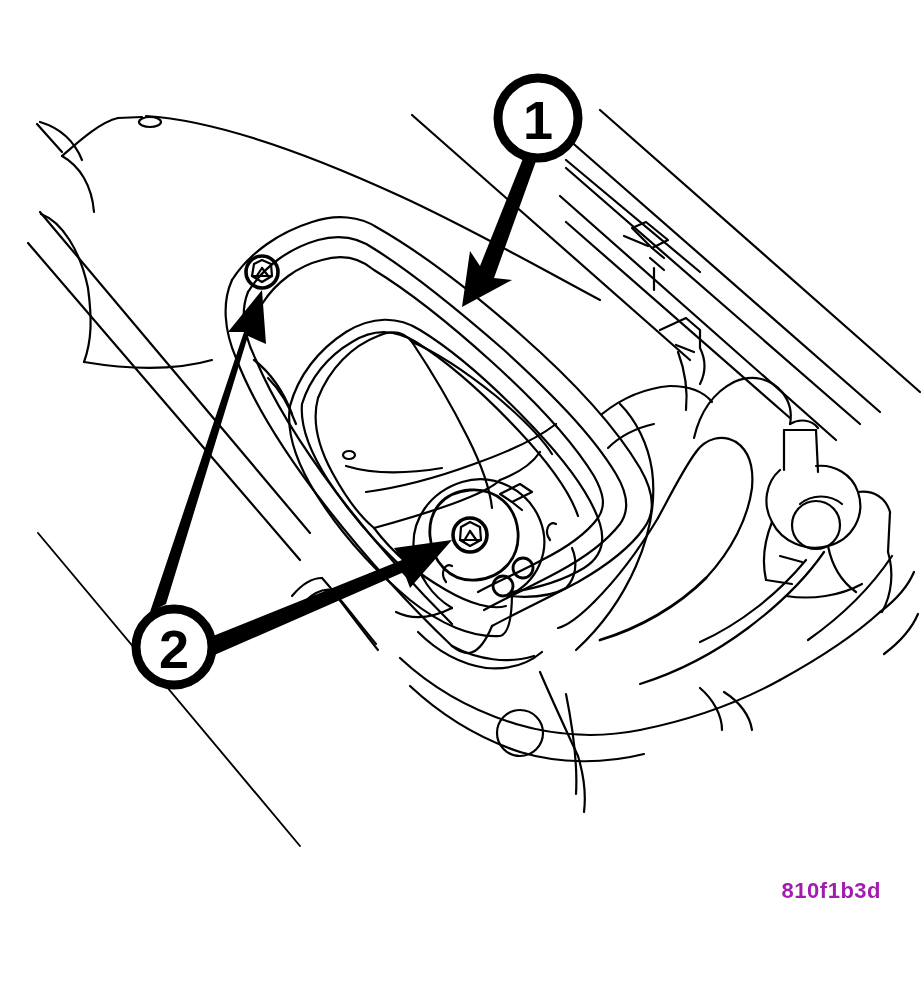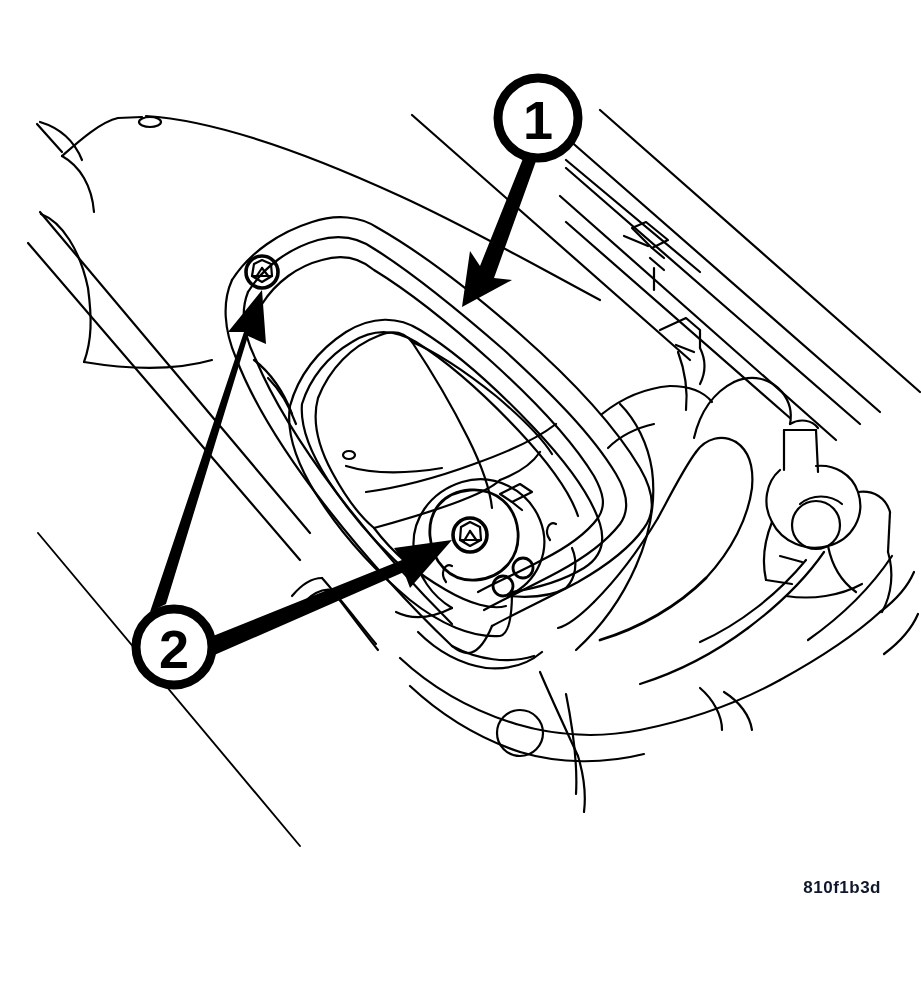--- a/index.html
+++ b/index.html
@@ -50,23 +50,23 @@
     font-weight: bold;
     fill: #000000;
     text-anchor: middle;
     dominant-baseline: central;
   }
   #figure-id {
     position: absolute;
     right: 40px;
     top: 878px;
     font-family: "Liberation Sans", sans-serif;
-    font-size: 17px;
+    font-size: 22px;
     font-weight: bold;
-    color: #0f172a;
+    color: #a21caf;
     letter-spacing: 0.5px;
     white-space: nowrap;
   }
 </style>
 </head>
 <body>
 
 <div id="figure-root">
 
   <svg id="illustration" width="921" height="985" viewBox="0 0 921 985">

